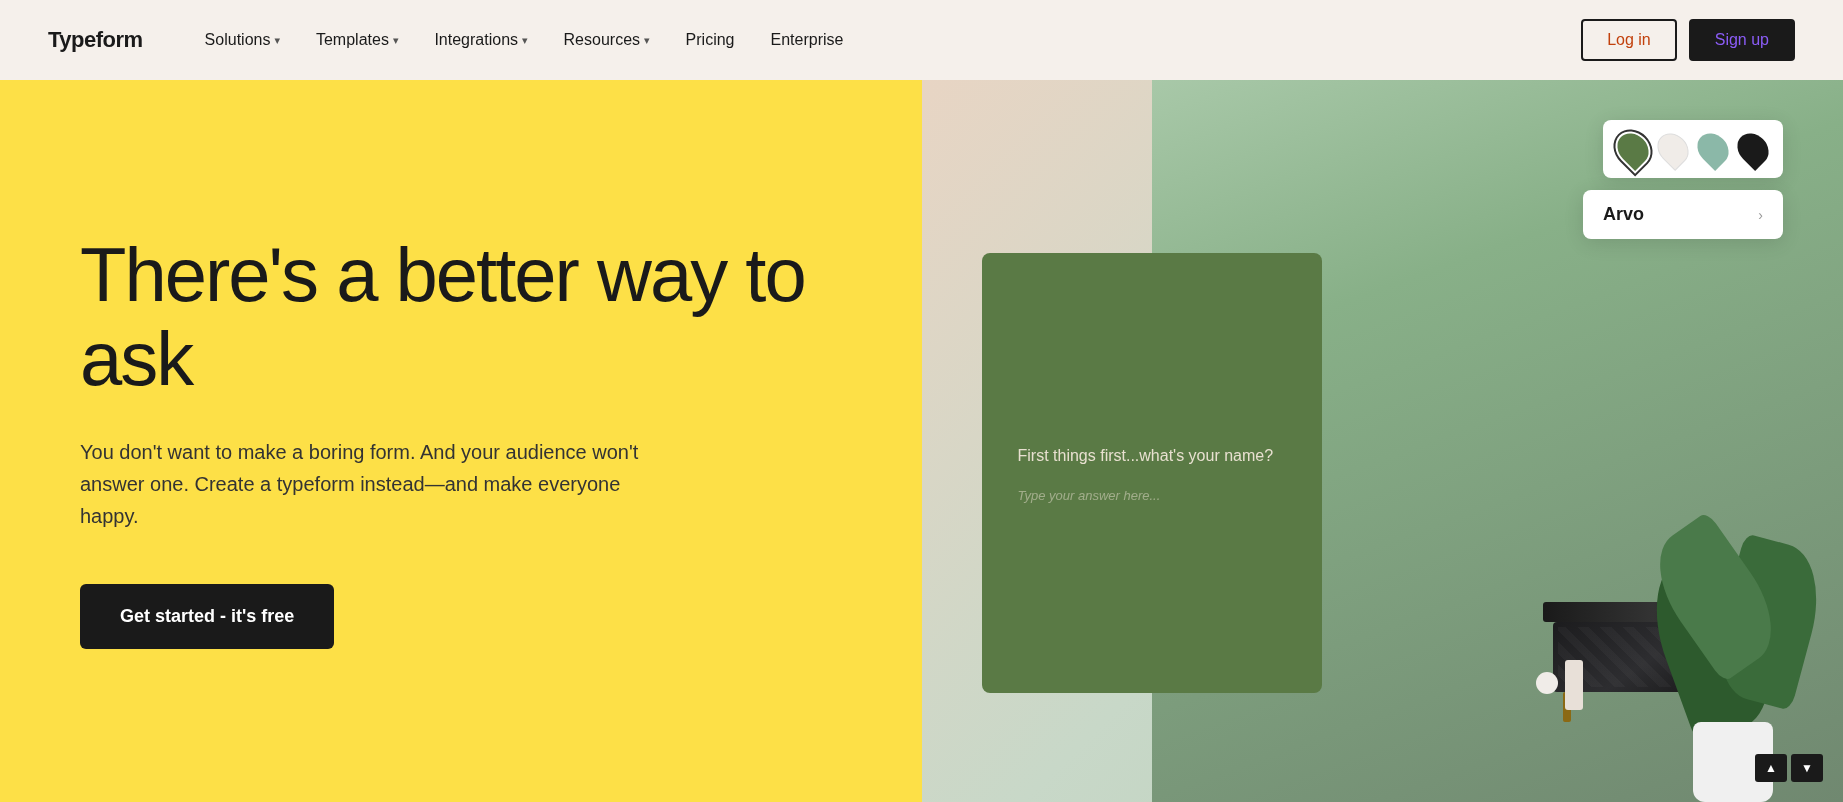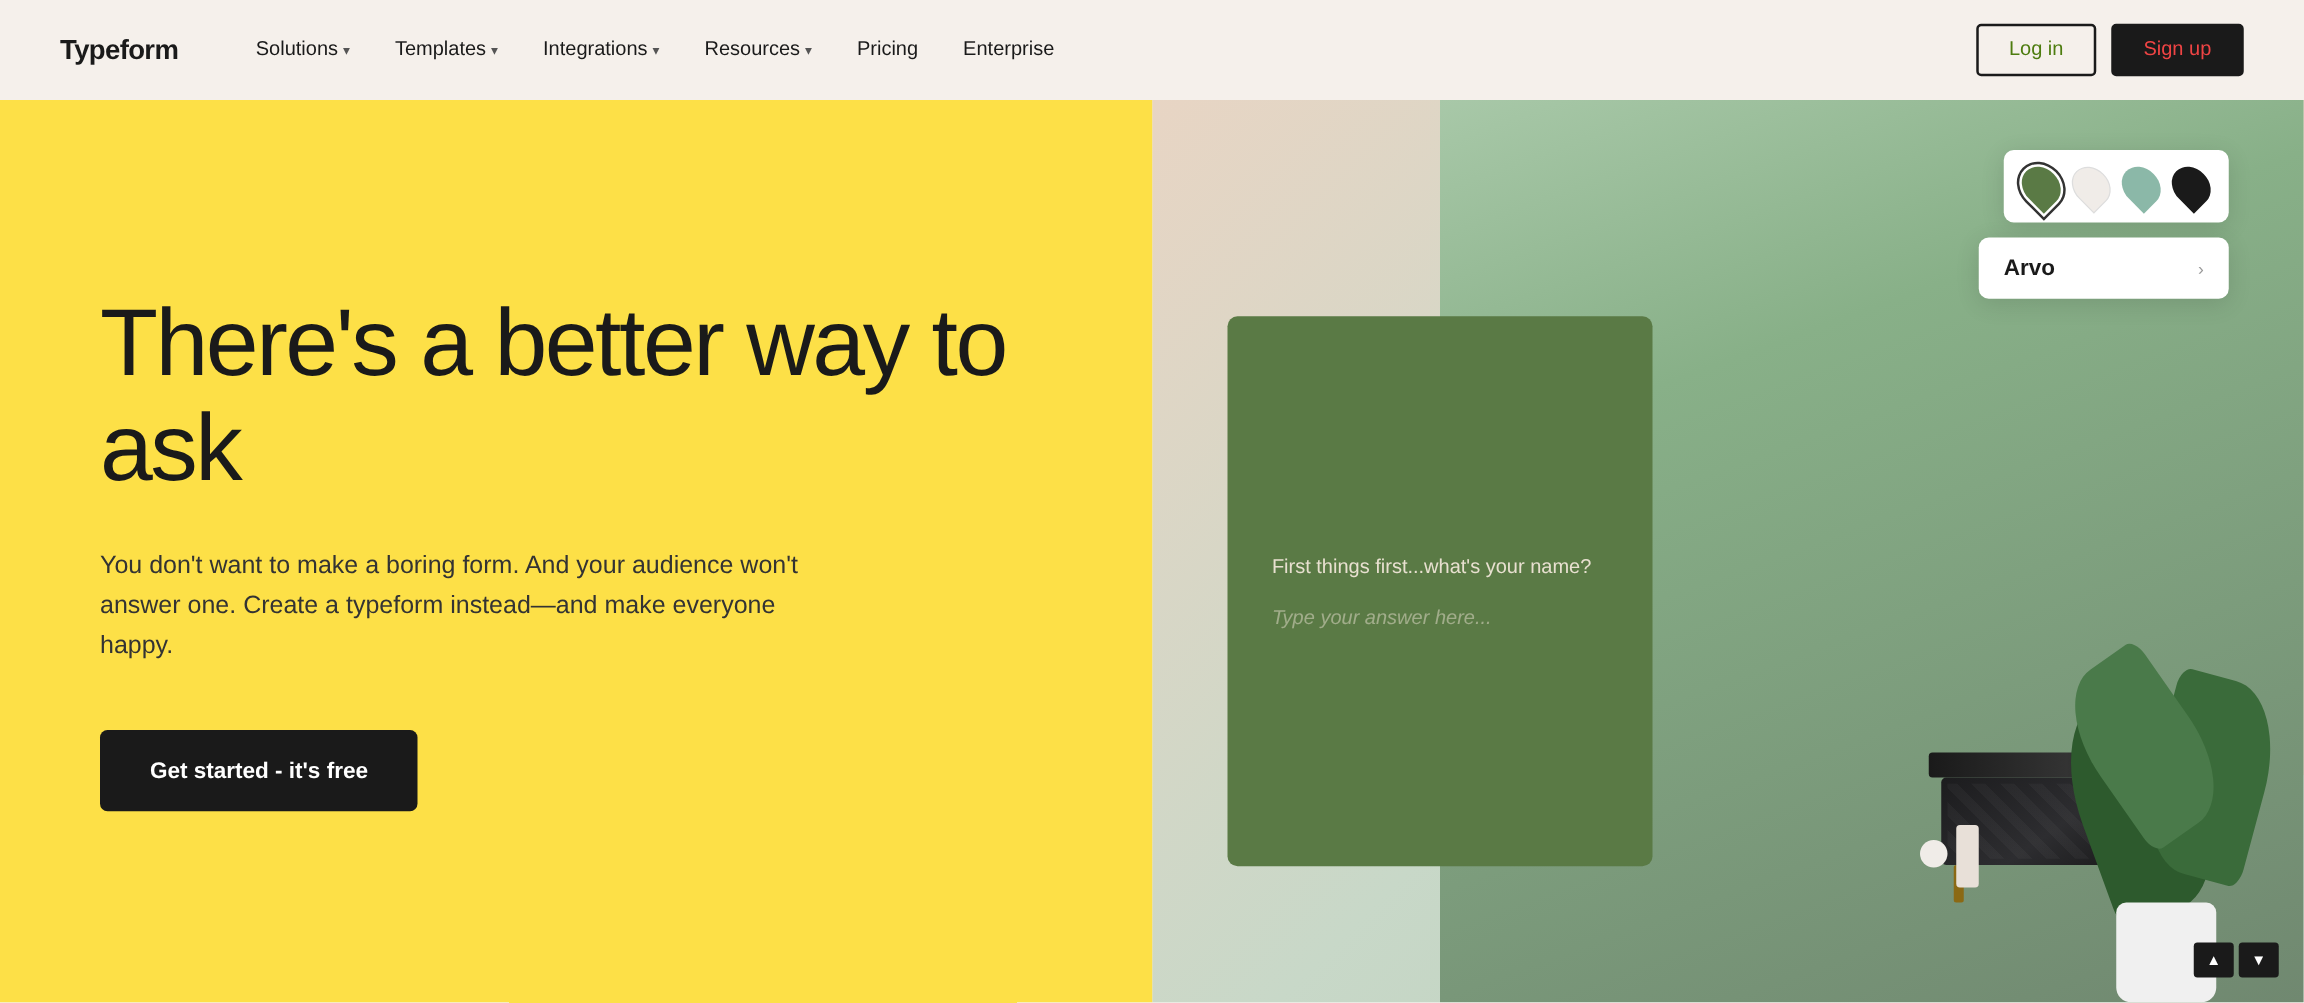--- a/index.html
+++ b/index.html
@@ -66,32 +66,32 @@
       gap: 12px;
     }
 
     .btn-login {
       padding: 10px 24px;
       font-size: 16px;
       background: transparent;
       border: 2px solid #1a1a1a;
       border-radius: 4px;
       cursor: pointer;
-      color: #4d7c0f;
+      color: #c2410c;
       font-weight: 500;
     }
 
     .btn-signup {
       padding: 10px 24px;
       font-size: 16px;
       background: #1a1a1a;
       border: 2px solid #1a1a1a;
       border-radius: 4px;
       cursor: pointer;
-      color: #ef4444;
+      color: #8b5cf6;
       font-weight: 500;
     }
 
     
     .hero {
       display: flex;
       align-items: stretch;
       min-height: 722px;
       position: relative;
     }
@@ -299,21 +299,21 @@
 
     .form-question {
       font-size: 16px;
       color: #e8e0d0;
       margin-bottom: 20px;
       font-weight: 400;
       line-height: 1.5;
     }
 
     .form-answer-placeholder {
-      font-size: 16px;
+      font-size: 13px;
       color: rgba(232, 224, 208, 0.5);
       font-style: italic;
     }
 
     
     .color-picker {
       position: absolute;
       top: 40px;
       right: 60px;
       background: #fff;

